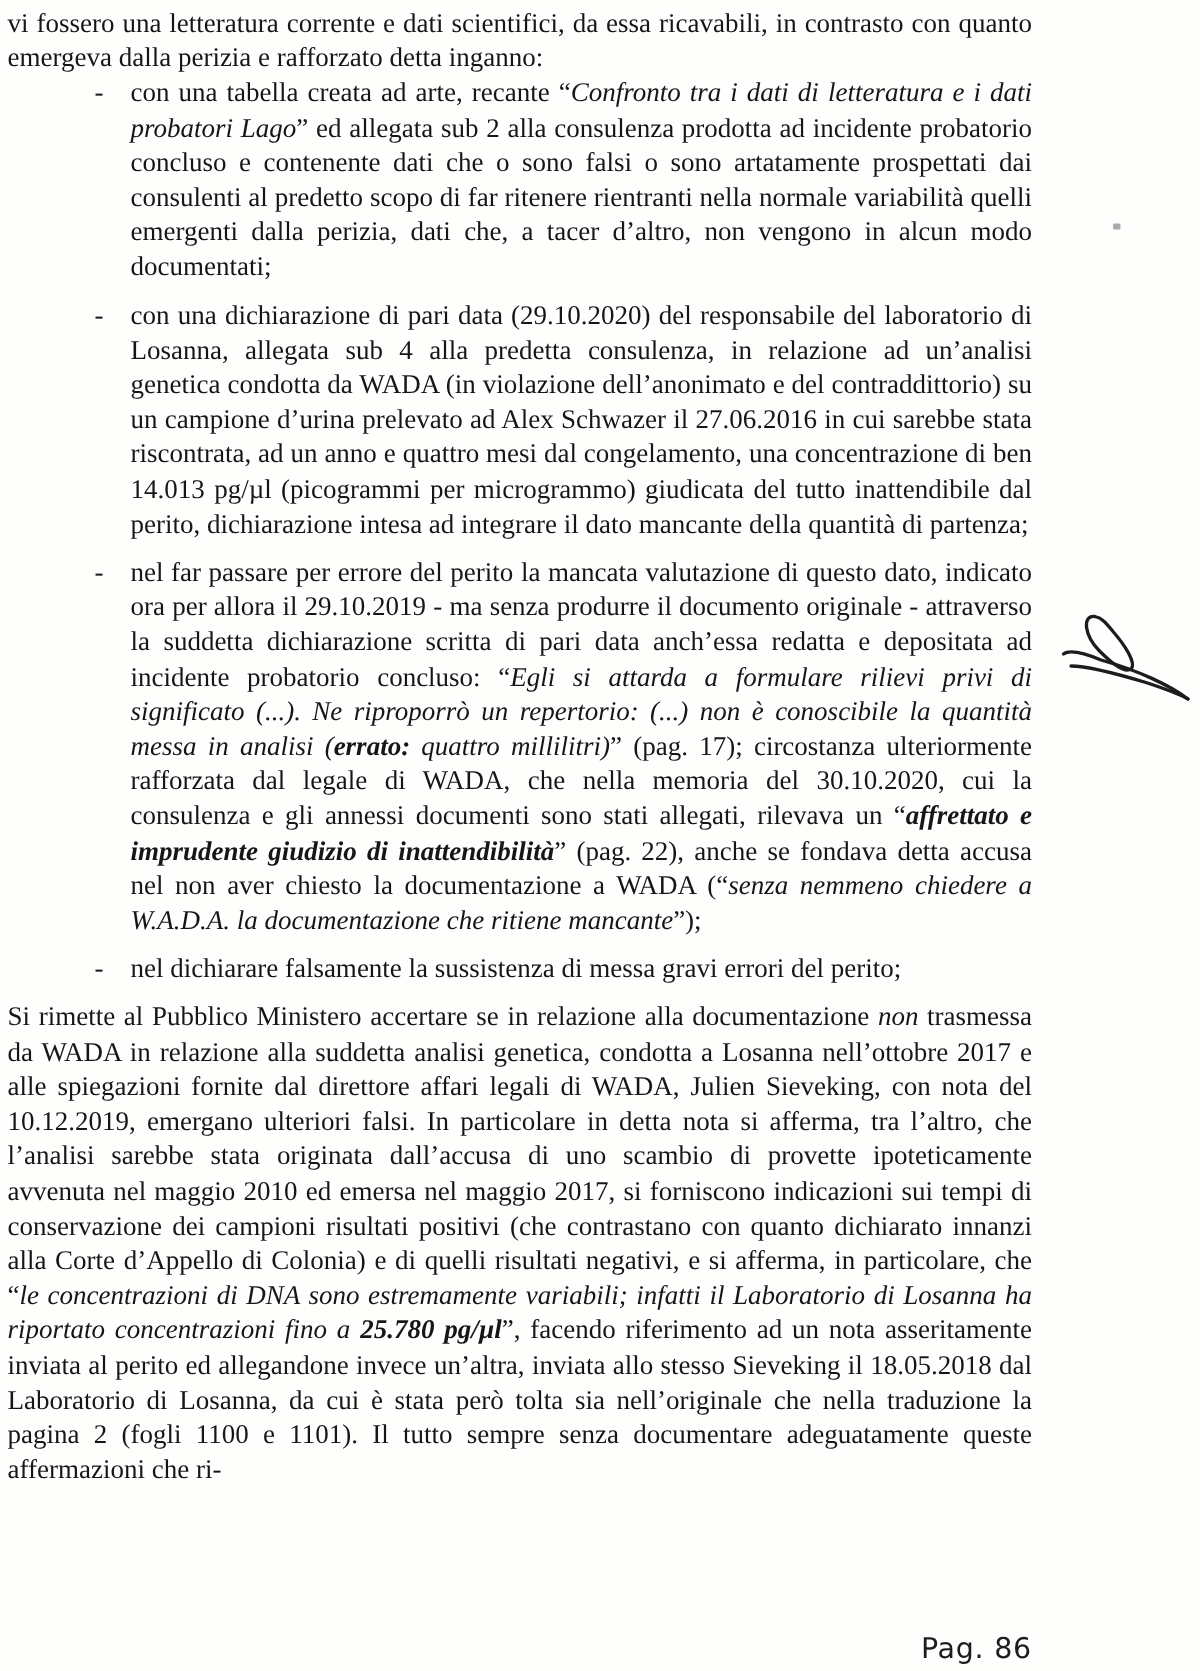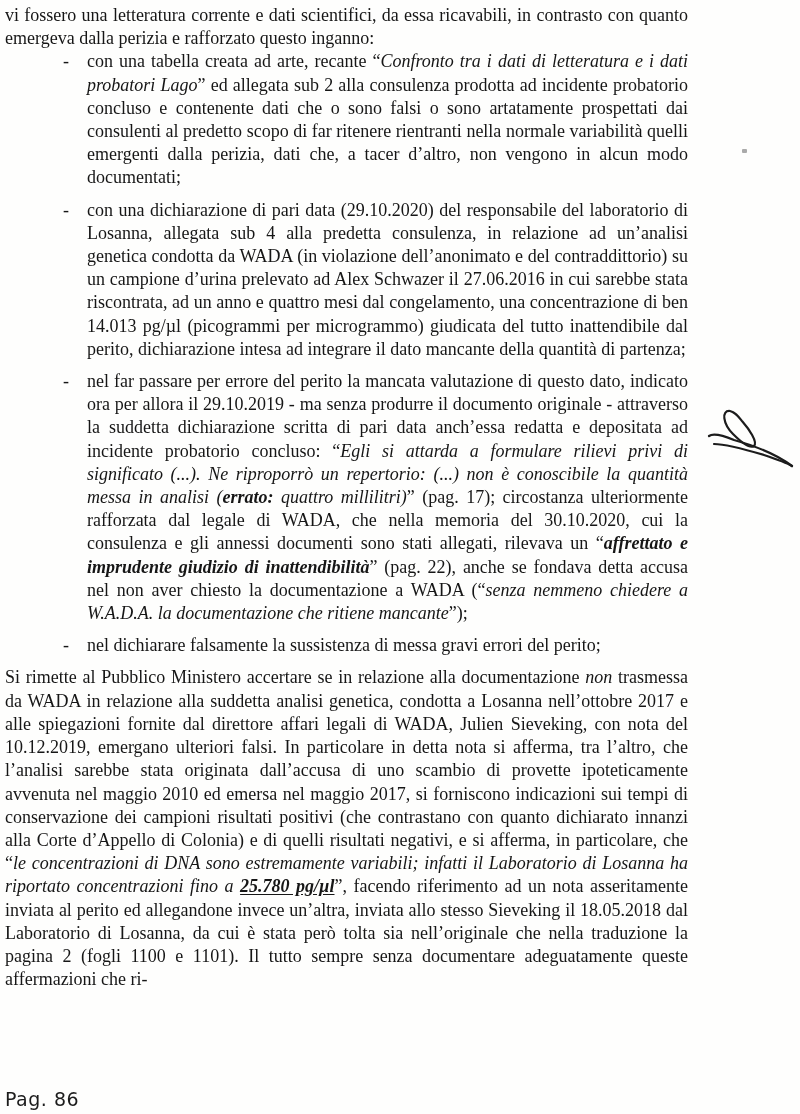--- a/index.html
+++ b/index.html
@@ -25,39 +25,39 @@
   .bullet{display:flex;margin:0 0 9px 58px;}
   .bullet .marker{
     flex:0 0 24px;width:24px;
     font-size:18px;line-height:23.2px;
     font-family:"Liberation Serif","DejaVu Serif",serif;
   }
   .bullet p{flex:1;}
   .closing{margin:0;}
   .it{font-style:italic;}
   .bd{font-weight:700;}
-  .un{text-decoration:underline;text-underline-offset:2px;}
+  .un{text-underline-offset:2px;}
   .pen-mark{position:absolute;left:704px;top:402px;}
   .speck{
     position:absolute;left:742px;top:149px;
     width:5px;height:4px;background:#8d8d8d;border-radius:1px;opacity:.75;
   }
   .footer{
     position:absolute;left:5px;top:1088px;width:683px;
-    text-align:left;
+    text-align:right;
     font-family:"DejaVu Sans","Liberation Sans",sans-serif;
     font-size:19px;letter-spacing:.5px;color:#1c1c1c;
   }
 </style>
 </head>
 <body>
 
 <div class="page">
 
-  <p class="intro"><span>vi fossero una letteratura corrente e dati scientifici, da essa ricavabili, in contrasto con quanto emergeva dalla perizia e rafforzato questo inganno:</span></p>
+  <p class="intro"><span>vi fossero una letteratura corrente e dati scientifici, da essa ricavabili, in contrasto con quanto emergeva dalla perizia e rafforzato detta inganno:</span></p>
 
   <div class="bullet">
     <span class="marker">-</span>
     <p><span>con una tabella creata ad arte, recante “</span><span class="it">Confronto tra i dati di letteratura e i dati probatori Lago</span><span>” ed allegata sub 2 alla consulenza prodotta ad incidente probatorio concluso e contenente dati che o sono falsi o sono artatamente prospettati dai consulenti al predetto scopo di far ritenere rientranti nella normale variabilità quelli emergenti dalla perizia, dati che, a tacer d’altro, non vengono in alcun modo documentati;</span></p>
   </div>
 
   <div class="bullet">
     <span class="marker">-</span>
     <p><span>con una dichiarazione di pari data (29.10.2020) del responsabile del laboratorio di Losanna, allegata sub 4 alla predetta consulenza, in relazione ad un’analisi genetica condotta da WADA (in violazione dell’anonimato e del contraddittorio) su un campione d’urina prelevato ad Alex Schwazer il 27.06.2016 in cui sarebbe stata riscontrata, ad un anno e quattro mesi dal congelamento, una concentrazione di ben 14.013 pg/µl (picogrammi per microgrammo) giudicata del tutto inattendibile dal perito, dichiarazione intesa ad integrare il dato mancante della quantità di partenza;</span></p>
   </div>

